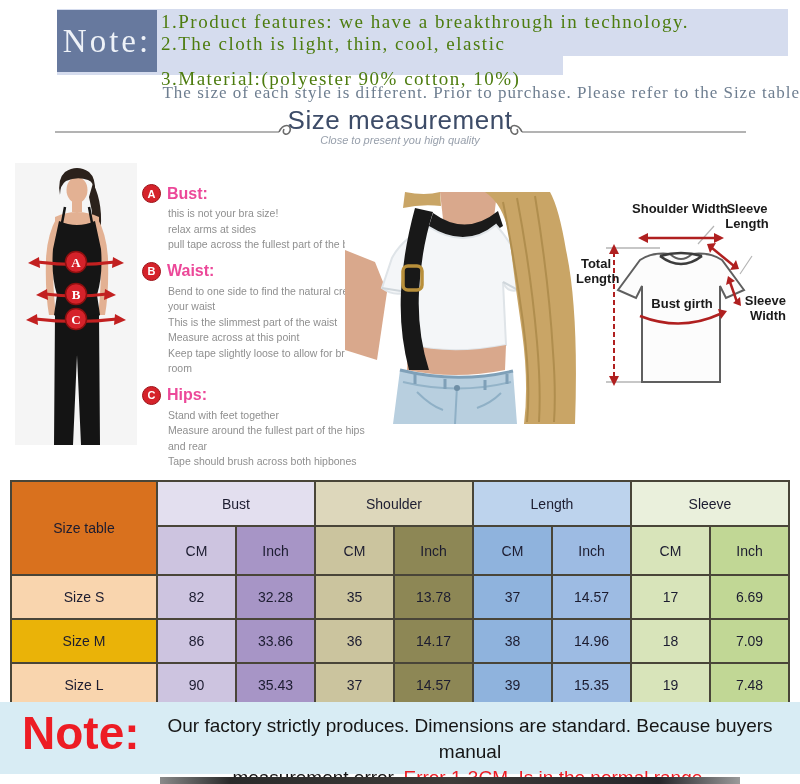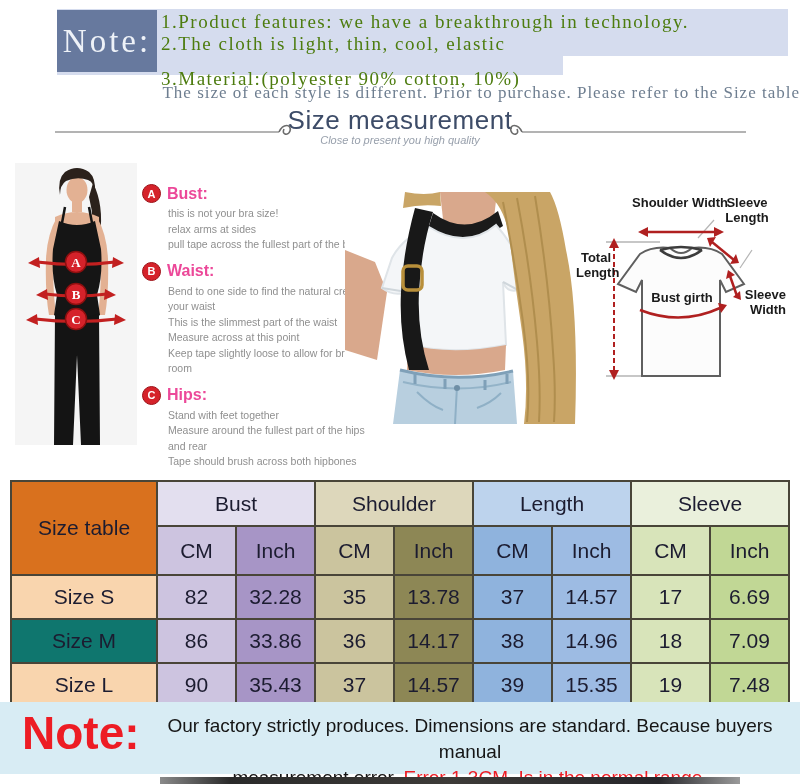--- a/index.html
+++ b/index.html
@@ -35,31 +35,31 @@
   .guide-title{font-size:16px;font-weight:bold;color:#ec4899;}
   .guide-line{margin-left:26px;font-size:10.5px;color:#8f8f8f;line-height:15.5px;}
 
   
   .diagram-label{color:#1a1a1a;font-size:13px;font-weight:600;text-align:center;line-height:15px;}
 
   
   table.size-table{left:10px;top:480px;position:absolute;border-collapse:collapse;
                    table-layout:fixed;width:780px;height:218px;}
   .size-table td{border:2px solid #494538;text-align:center;vertical-align:middle;
-                 font-size:21px;color:#1c1c30;padding:0;}
+                 font-size:14px;color:#1c1c30;padding:0;}
   .cell-corner{background:#d9711e;font-size:21px;}
   .h-bust{background:#e3dfef;font-size:20px;}
   .h-sho{background:#ddd7bb;font-size:20px;}
   .h-len{background:#bdd3ed;font-size:20px;}
   .h-slv{background:#eaf0dc;font-size:20px;}
   .c-bust-cm{background:#cdc4e0;} .c-bust-in{background:#a795c6;}
   .c-sho-cm{background:#cbc49e;}  .c-sho-in{background:#8d8755;}
   .c-len-cm{background:#8fb3dd;}  .c-len-in{background:#9dbbe3;}
   .c-slv-cm{background:#d8e4ba;}  .c-slv-in{background:#c1d795;}
-  .row-peach{background:#f9d5ae;} .row-orange{background:#0f766e;}
+  .row-peach{background:#f9d5ae;} .row-orange{background:#eab308;}
 
   
   .bottom-note{left:0;top:702px;width:800px;height:72px;background:#d8ecf4;}
   .bottom-note-label{left:22px;top:706px;color:#ed1c24;font-size:46px;font-weight:bold;}
   .bottom-note-text{left:150px;top:713px;width:640px;text-align:center;
                     font-size:19px;font-weight:500;color:#151515;line-height:26px;}
   .bottom-red{color:#ed1c24;}
   .bottom-strip{left:160px;top:777px;width:580px;height:7px;
                 background:linear-gradient(90deg,#8a8a8a,#2a2a2a 12%,#3d3b38 50%,#26262a 86%,#9a9a9a);}
 </style>
@@ -171,21 +171,21 @@
   <path d="M158,10 Q170,70 178,130 Q186,190 182,230 M172,6 Q186,80 192,150 Q196,196 194,230 M190,4 Q204,90 208,160 Q211,200 209,230" stroke="#b08e4e" stroke-width="2" fill="none"></path>
   <path d="M60,0 Q80,4 95,0 L96,14 Q76,12 58,16 Z" fill="#c9a566"></path>
   <path d="M55,178 Q112,192 168,179 L172,232 L48,232 Z" fill="#b8cfdf"></path>
   <path d="M55,178 Q112,192 168,179" stroke="#7fa0b8" stroke-width="3" fill="none"></path>
   <path d="M58,190 Q112,203 166,190" stroke="#93b3c8" stroke-width="2" fill="none"></path>
   <path d="M112,194 L110,232 M72,200 Q86,214 98,218 M132,216 Q146,211 156,201" stroke="#8fb0c6" stroke-width="2" fill="none"></path>
   <circle cx="112" cy="196" r="3" fill="#6f8fa6"></circle>
   <path d="M70,182 v10 M100,187 v10 M140,188 v10 M162,182 v10" stroke="#7fa0b8" stroke-width="3" fill="none"></path>
 </svg>
 
-<div class="abs" style="left:580px;top:184px;width:218px;height:215px;">
+<div class="abs" style="left:580px;top:190px;width:218px;height:215px;">
   <svg width="218" height="215" viewBox="0 0 218 215" style="position:absolute;left:0;top:0;">
 
     <path d="M26,58 H80 M26,192 H140" stroke="#b5b5b5" stroke-width="1.5" fill="none"></path>
     <path d="M118,54 L134,36 M160,84 L172,66" stroke="#b5b5b5" stroke-width="1.2" fill="none"></path>
 
     <path d="M60,70 L38,100 L56,108 L62,96 L62,192 L140,192 L140,96 L146,108 L164,100 L142,70 Q130,62 112,64 Q101,74 90,64 Q72,62 60,70 Z" fill="#fcfcfc" stroke="#5f5f5f" stroke-width="2"></path>
     <path d="M80,66 Q101,60 122,66 M80,66 Q101,82 122,66" stroke="#3c3c3c" stroke-width="2.5" fill="none"></path>
 
     <g>
       <path d="M66,48 H136" stroke="#b02020" stroke-width="2.5" fill="none"></path>

